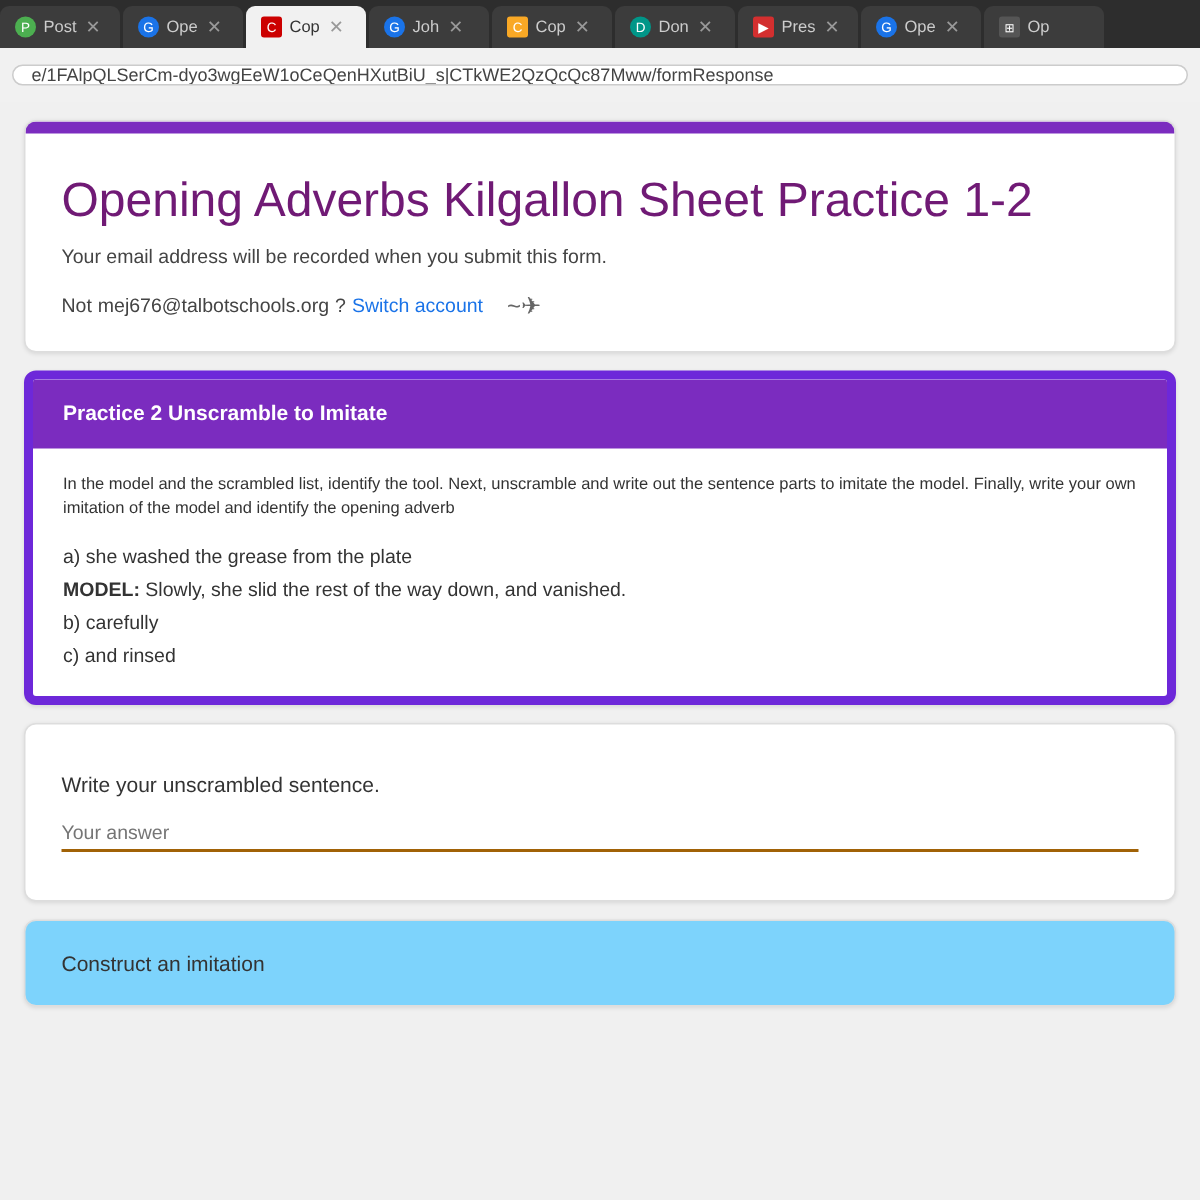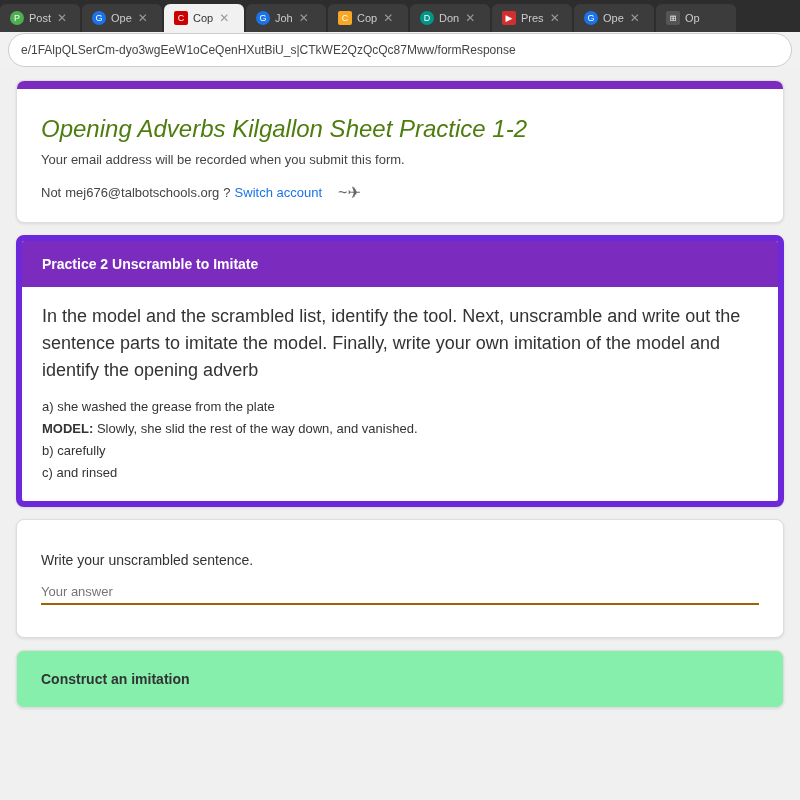--- a/index.html
+++ b/index.html
@@ -84,21 +84,21 @@
     }
 
     .address-input {
       flex: 1;
       background: white;
       border: 1px solid #ccc;
       border-radius: 20px;
       padding: 4px 12px;
       font-size: 12px;
       color: #444;
-      height: 34px;
+      height: 14px;
     }
 
     
     .page-content {
       background: #f0f0f0;
       padding: 12px 16px;
       height: calc(800px - 68px);
       overflow-y: auto;
     }
 
@@ -110,26 +110,25 @@
       overflow: hidden;
       box-shadow: 0 1px 3px rgba(0,0,0,0.1);
     }
 
     .form-header {
       padding: 24px 24px 20px 24px;
       border-top: 8px solid #7b2cbf;
     }
 
     .form-title {
-      font-size: 24px;
+      font-size: 32px;
       font-weight: 400;
-      color: #4d7c0f;
+      color: #701a75;
       line-height: 1.3;
       margin-bottom: 8px;
-      font-style: italic;
     }
 
     .form-subtitle {
       font-size: 13px;
       color: #444;
       margin-bottom: 16px;
     }
 
     .account-info {
       font-size: 13px;
@@ -169,21 +168,21 @@
       color: white;
       font-size: 14px;
       font-weight: 600;
     }
 
     .section-body {
       padding: 16px 20px;
     }
 
     .instructions-text {
-      font-size: 18px;
+      font-size: 11px;
       color: #333;
       line-height: 1.5;
       margin-bottom: 12px;
     }
 
     .model-text {
       font-size: 13px;
       color: #333;
       line-height: 1.7;
     }
@@ -212,27 +211,26 @@
       border: none;
       border-bottom: 2px solid #a16207;
       padding: 4px 0;
       font-size: 13px;
       color: #999;
       outline: none;
       background: transparent;
     }
 
     .construct-card {
-      background: #86efac;
+      background: #7dd3fc;
       border-radius: 8px;
       border: 1px solid #ddd;
       margin-bottom: 12px;
       padding: 20px 24px;
       box-shadow: 0 1px 3px rgba(0,0,0,0.1);
-      font-weight: bold;
     }
 
     .construct-label {
       font-size: 14px;
       color: #333;
     }
   </style>
 </head>
 <body>
 

